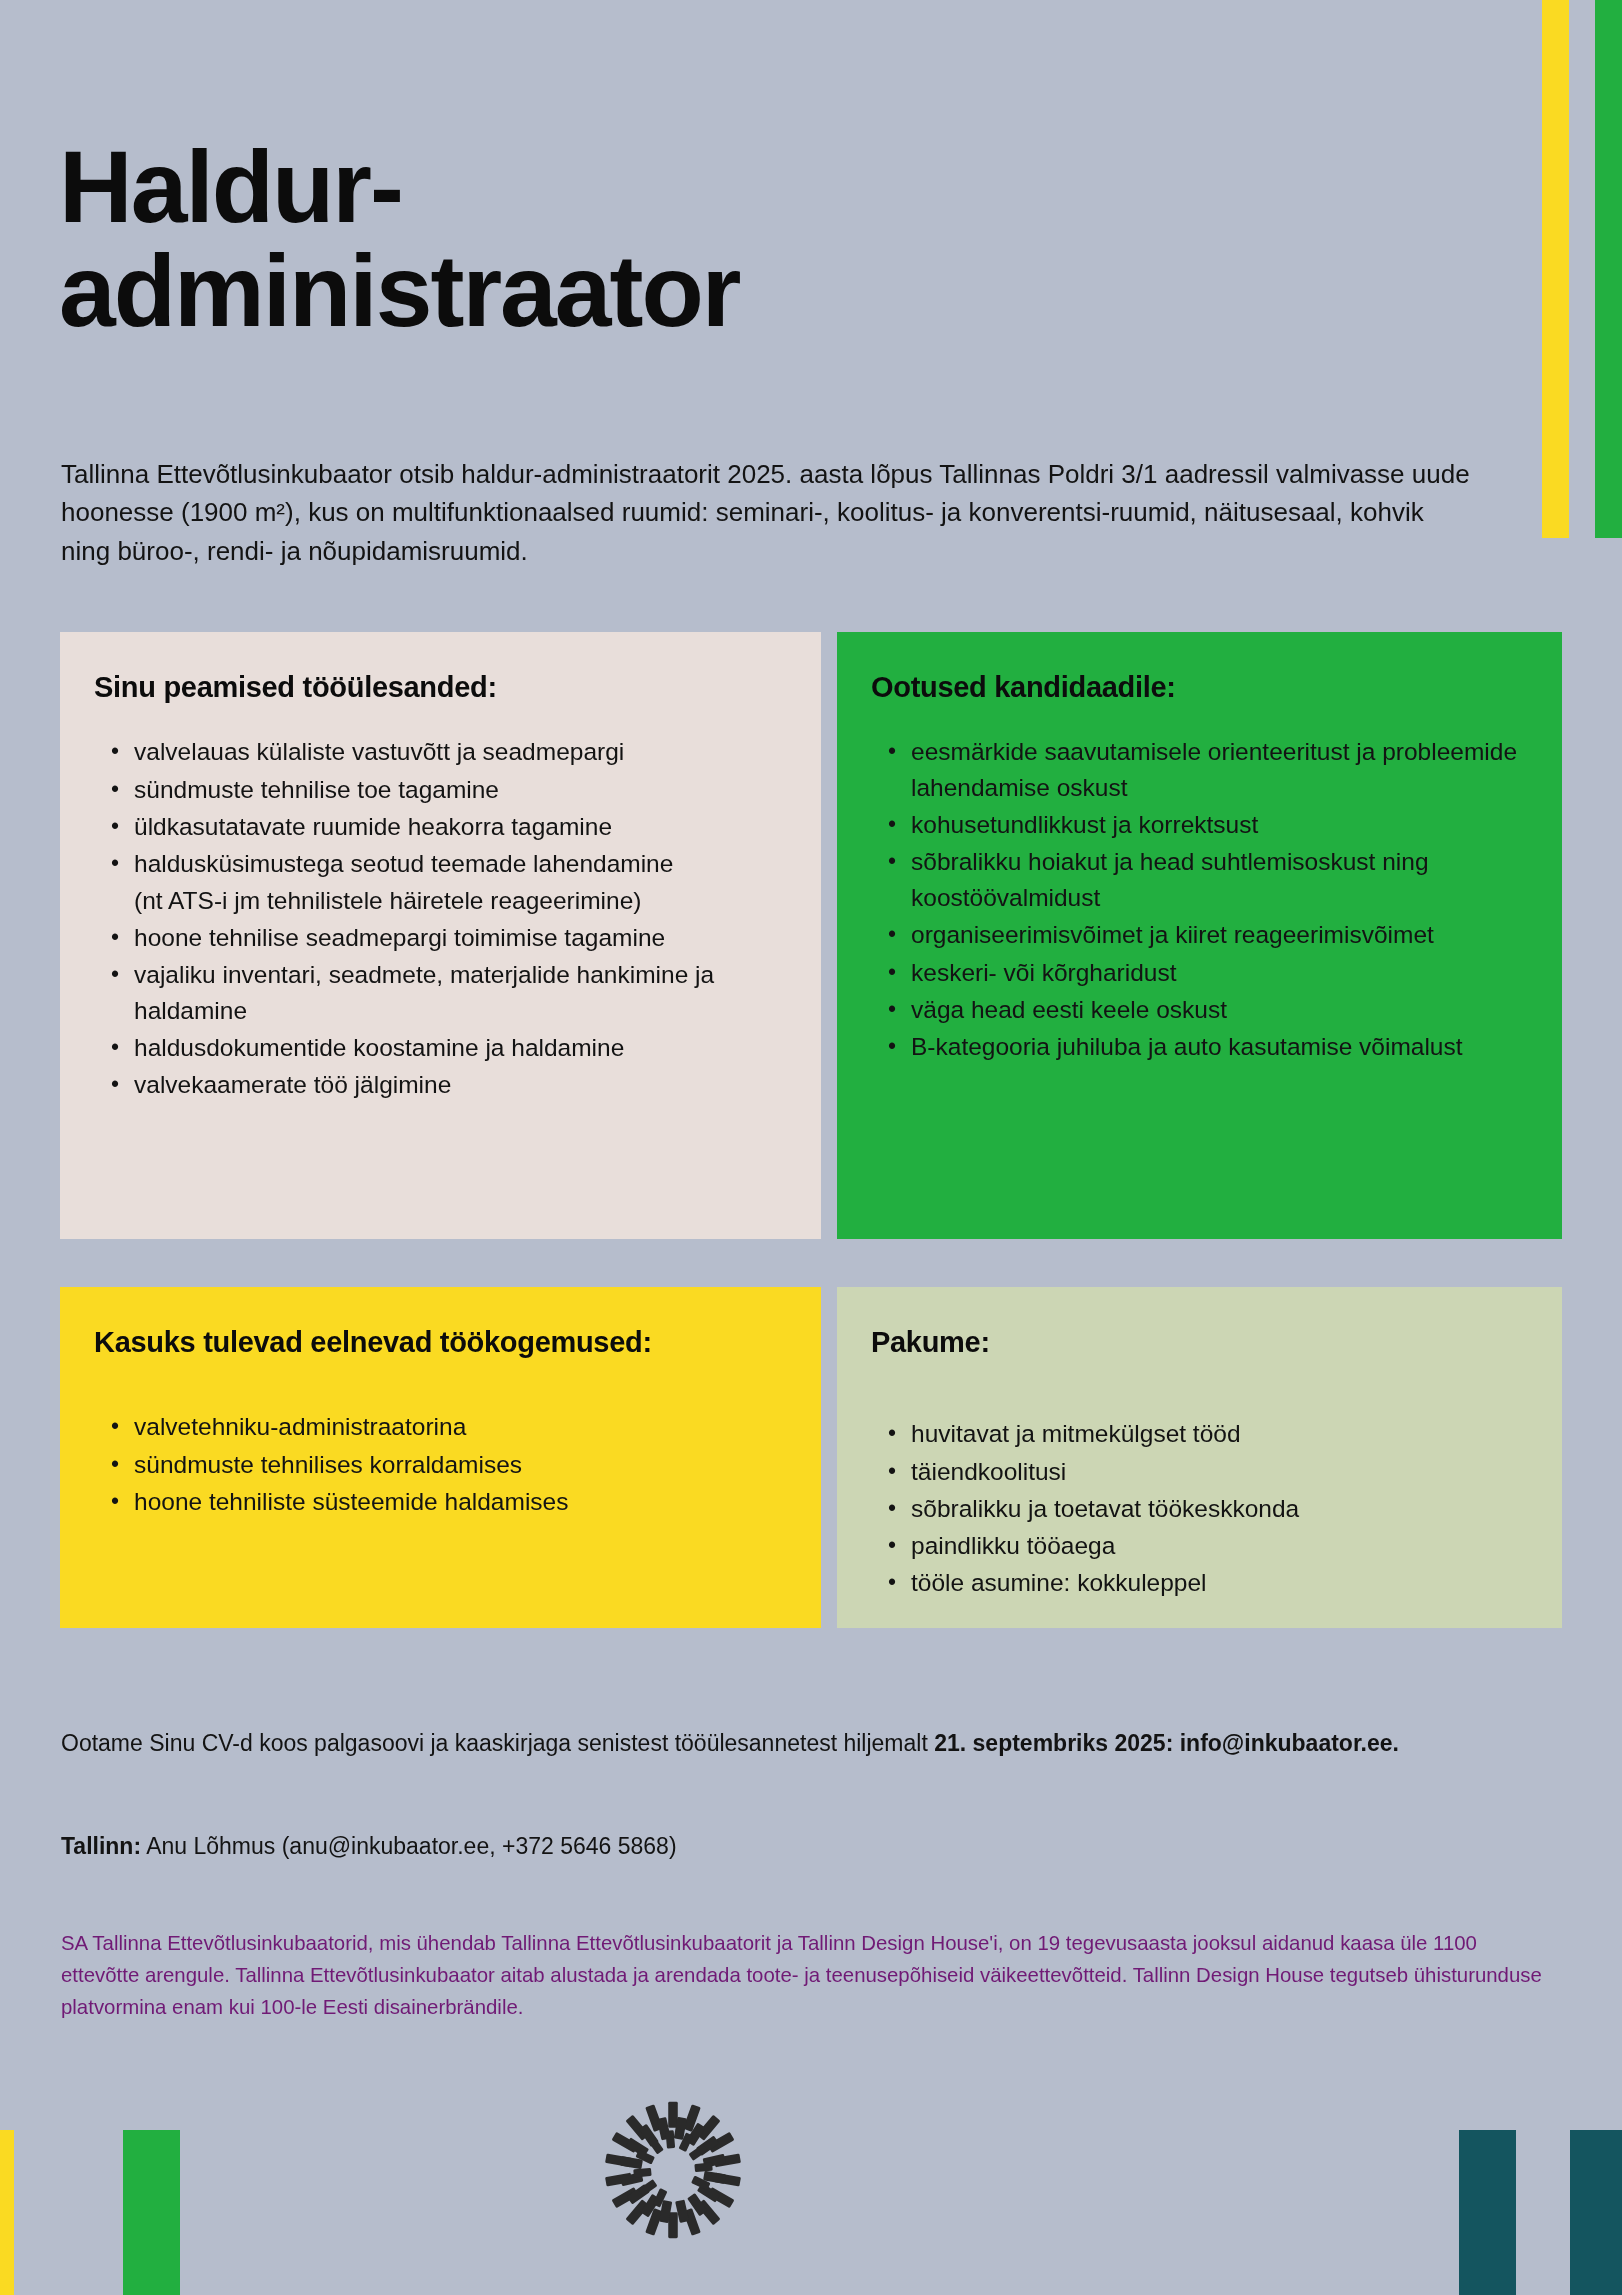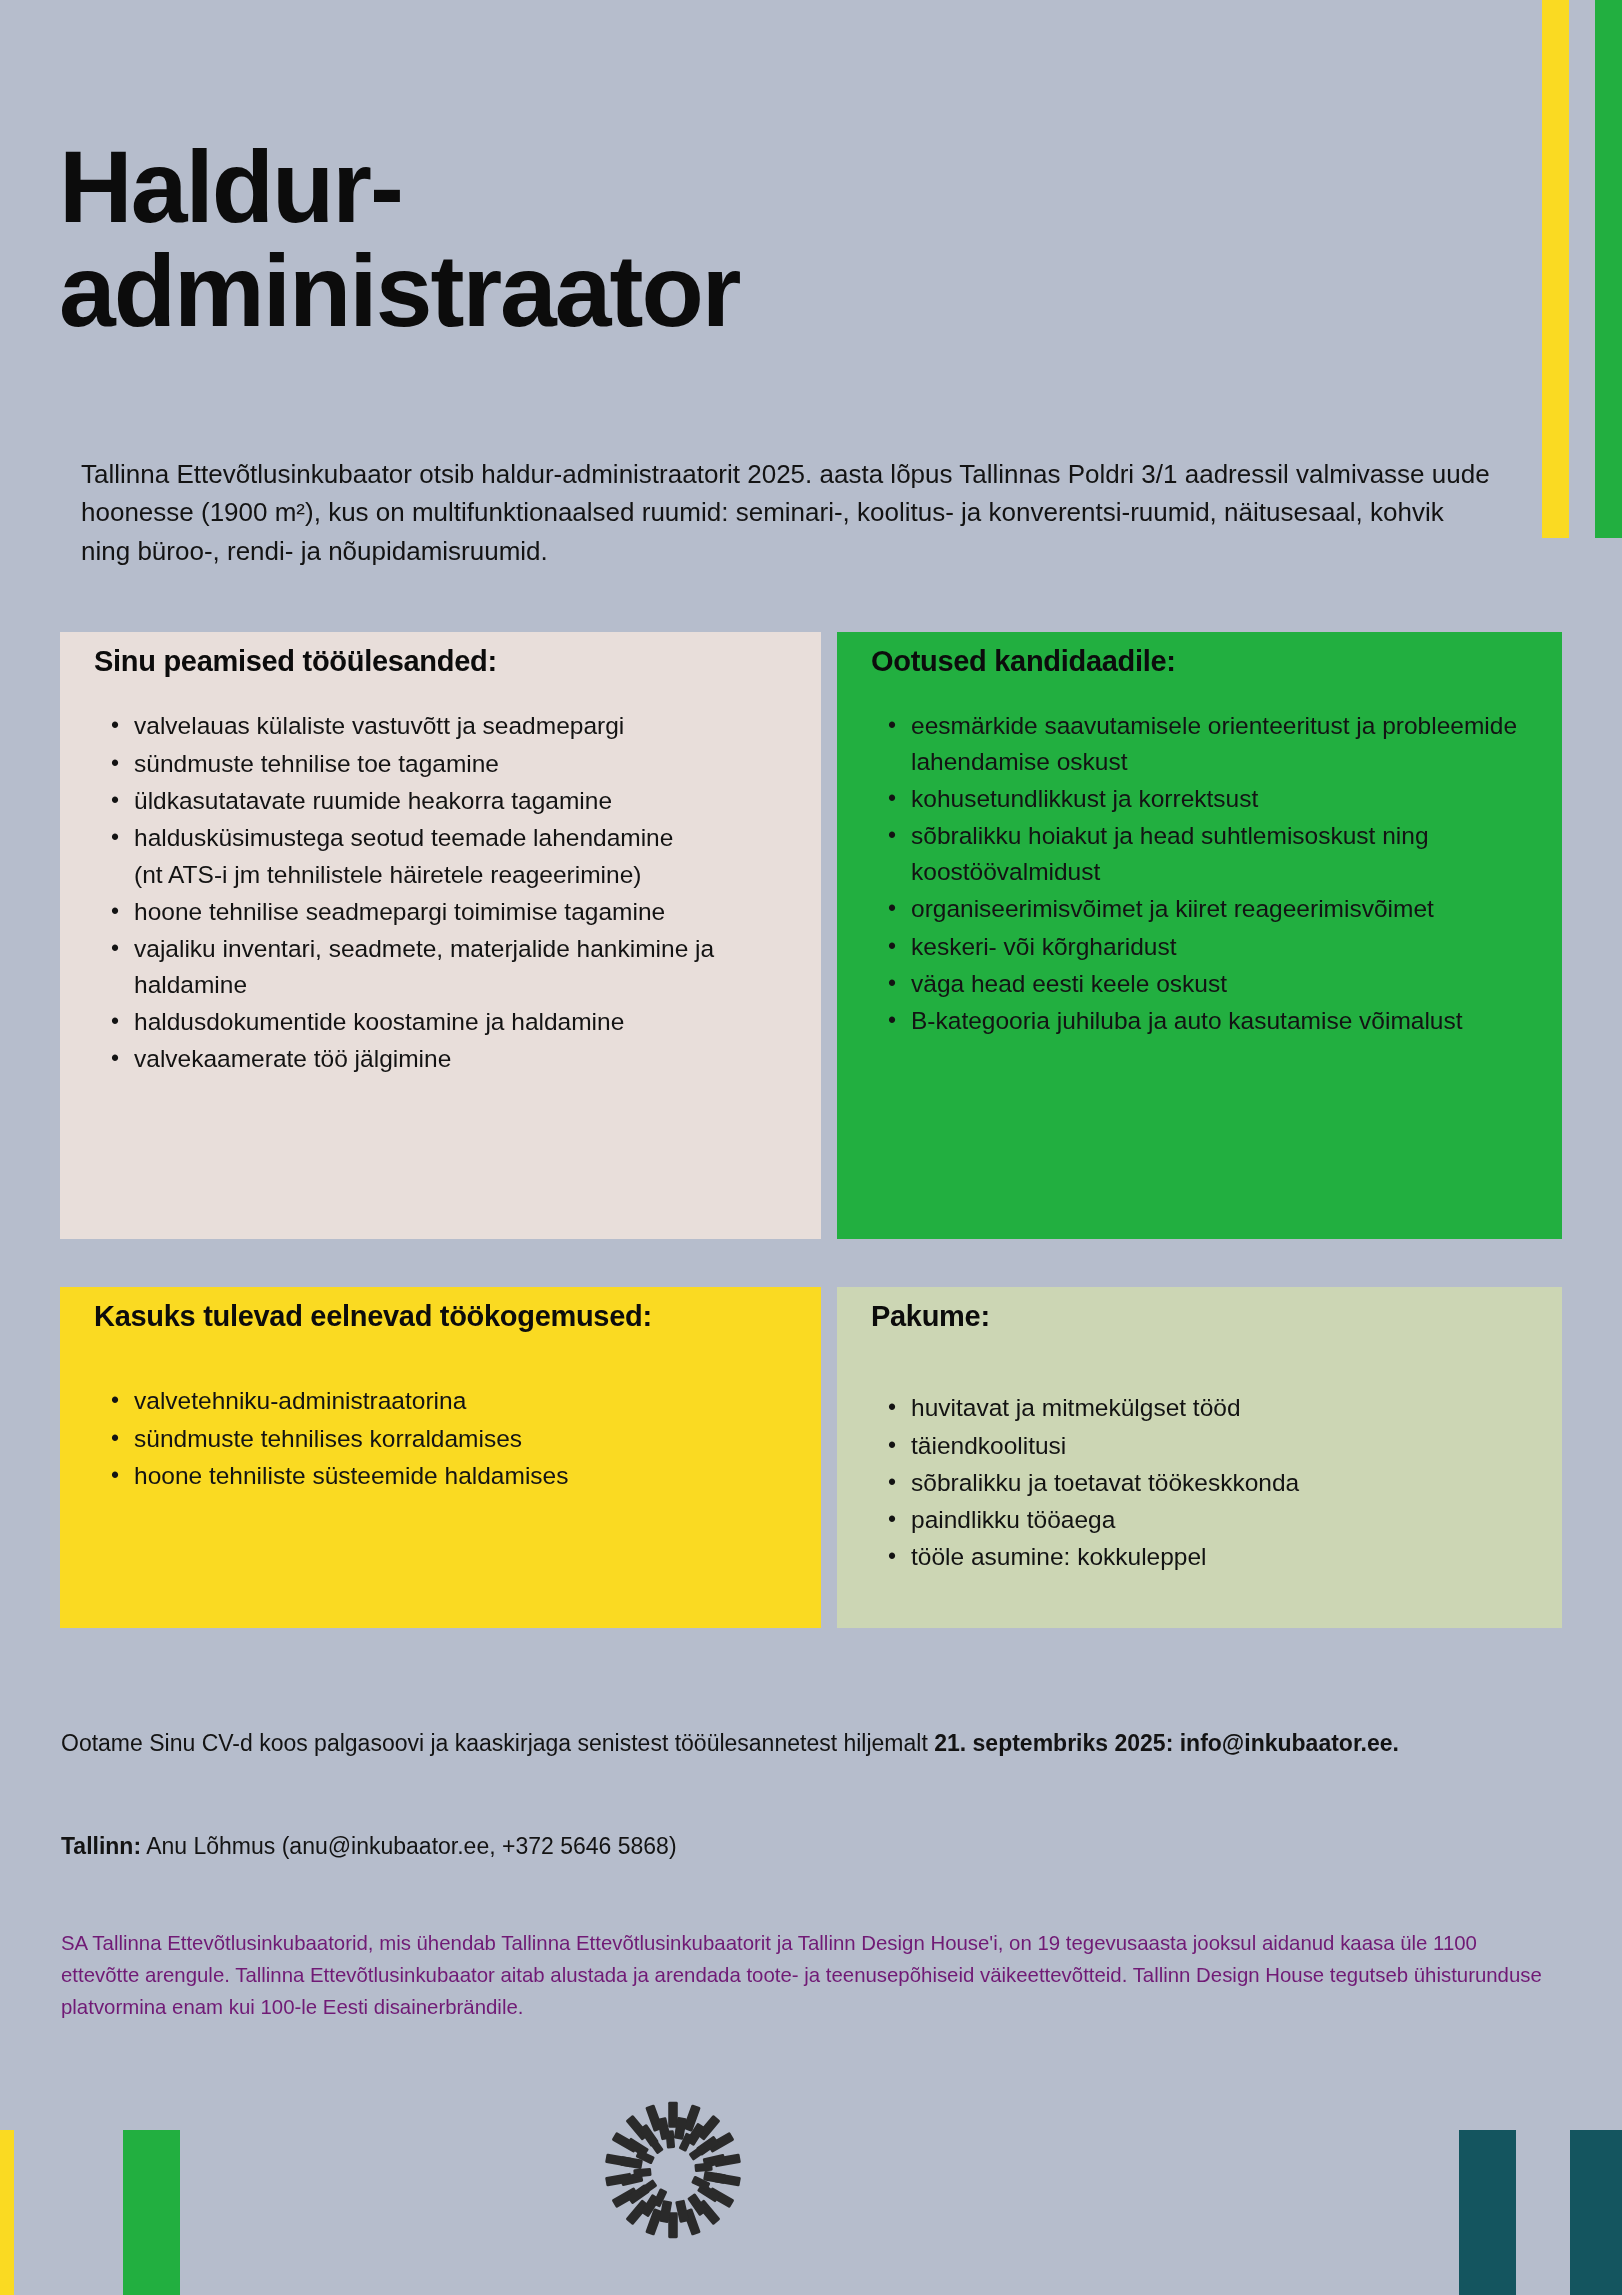--- a/index.html
+++ b/index.html
@@ -40,28 +40,27 @@
   }
 
   #intro-paragraph {
     position: absolute;
     left: 61px;
     top: 429px;
     width: 1418px;
     font-size: 26px;
     line-height: 1.48;
     color: #131313;
-    margin-left: 20px;
   }
 
   
   .card {
     position: absolute;
     box-sizing: border-box;
-    padding: 12px 34px 34px 34px;
+    padding: 38px 34px 34px 34px;
   }
   .card h2 {
     margin: 0 0 12.3px 0;
     font-size: 29px;
     font-weight: 700;
     line-height: 1.22;
     letter-spacing: -0.3px;
     color: #0c0c0c;
   }
   .card ul {

